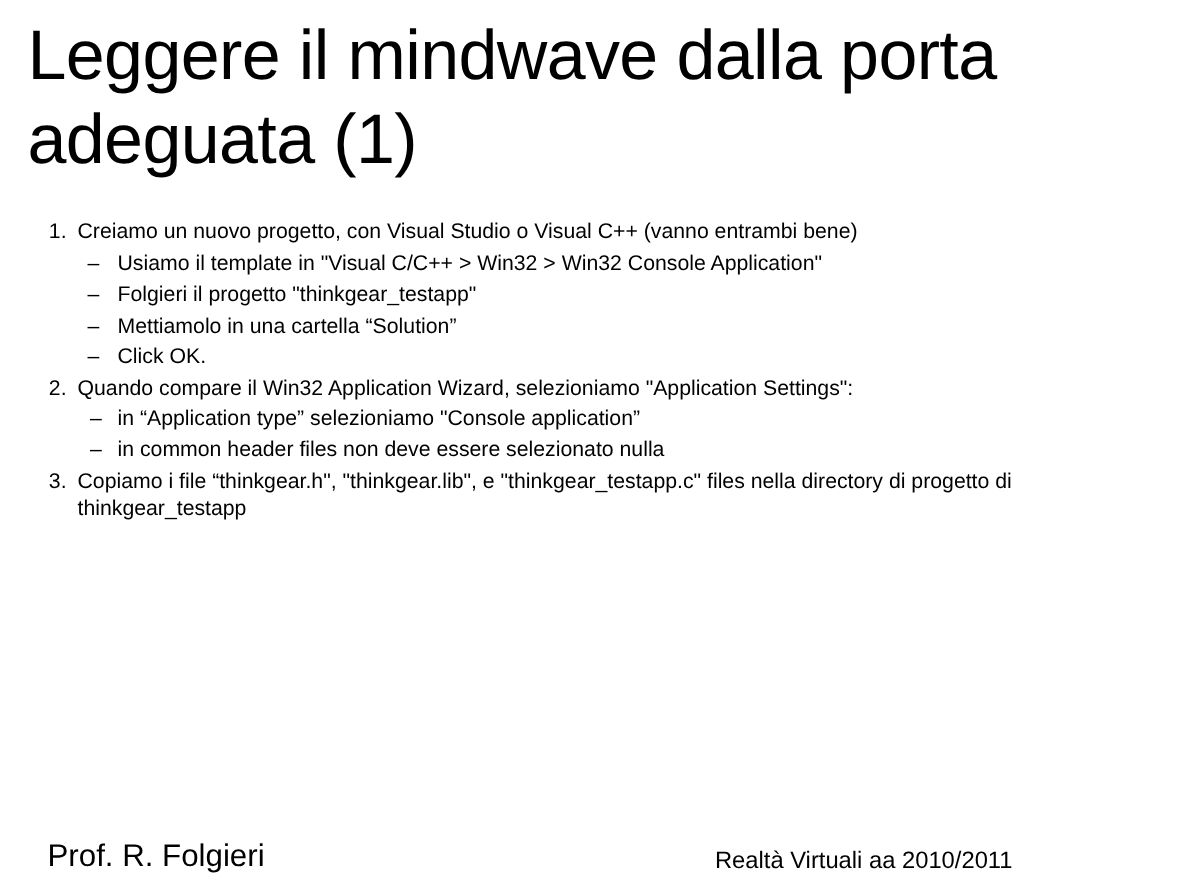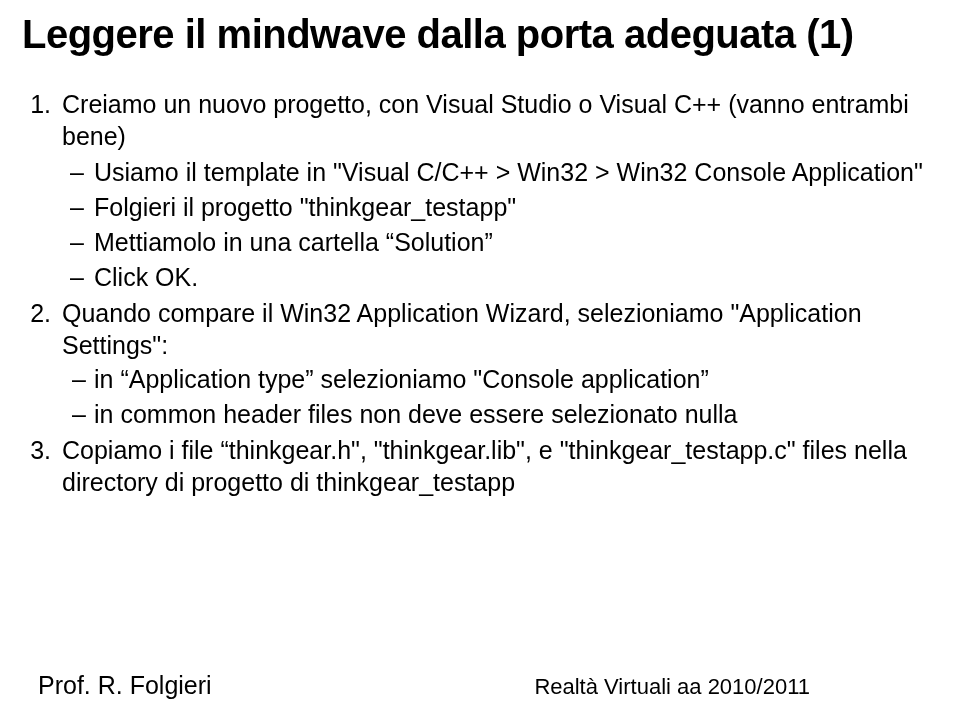--- a/index.html
+++ b/index.html
@@ -13,28 +13,28 @@
     overflow: hidden;
   }
   .slide {
     position: relative;
     width: 960px;
     height: 714px;
     box-sizing: border-box;
     padding: 10px 22px 8px 22px;
   }
   .title {
-    font-size: 40px;
-    font-weight: 700;
+    font-size: 56px;
+    font-weight: 400;
     line-height: 1.2;
     margin: 0 0 30px 0;
     letter-spacing: -0.5px;
   }
   .body {
-    font-size: 25px;
+    font-size: 17px;
     line-height: 1.28;
   }
   ol.main {
     margin: 0;
     padding: 0 0 0 36px;
   }
   ol.main > li {
     margin: 0 0 4px 0;
     padding: 0 0 0 4px;
   }
@@ -69,21 +69,21 @@
   .footer-left {
     position: absolute;
     left: 38px;
     bottom: 14px;
     font-size: 25px;
   }
   .footer-right {
     position: absolute;
     right: 150px;
     bottom: 14px;
-    font-size: 22px;
+    font-size: 19px;
   }
 </style>
 </head>
 <body>
 
 <div class="slide">
 
   <h1 class="title">Leggere il mindwave dalla porta adeguata (1)</h1>
 
   <div class="body">

